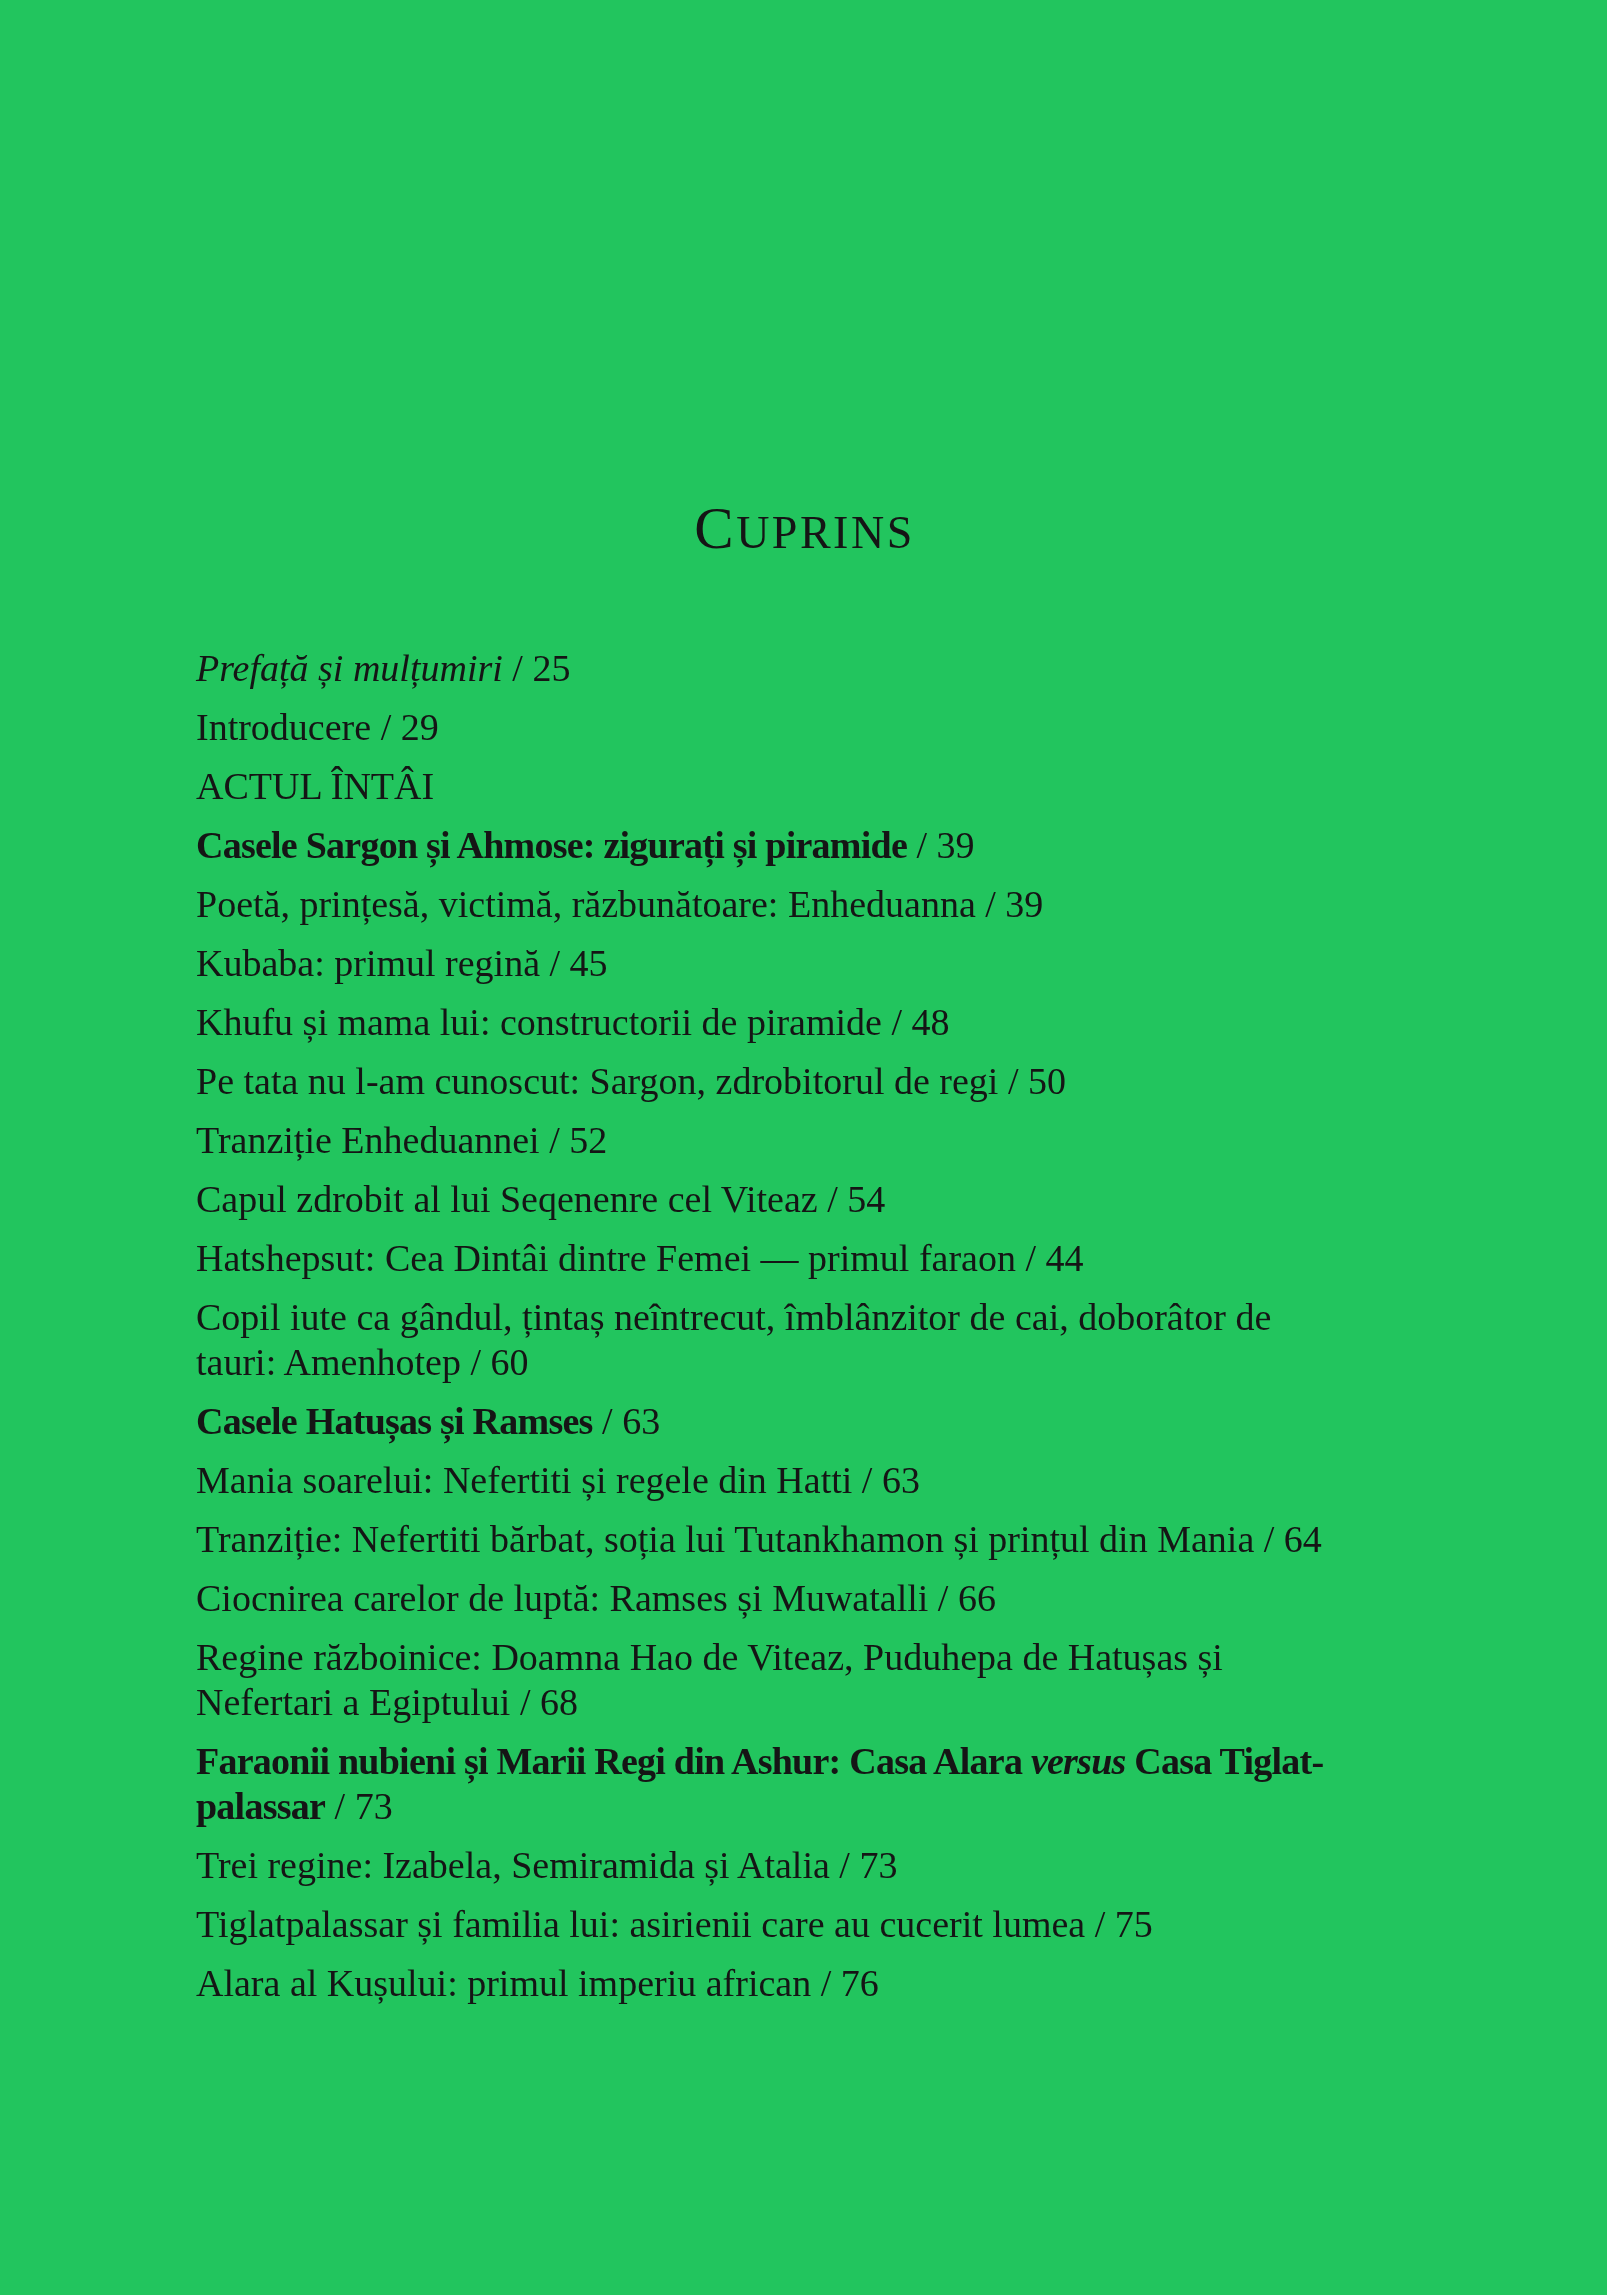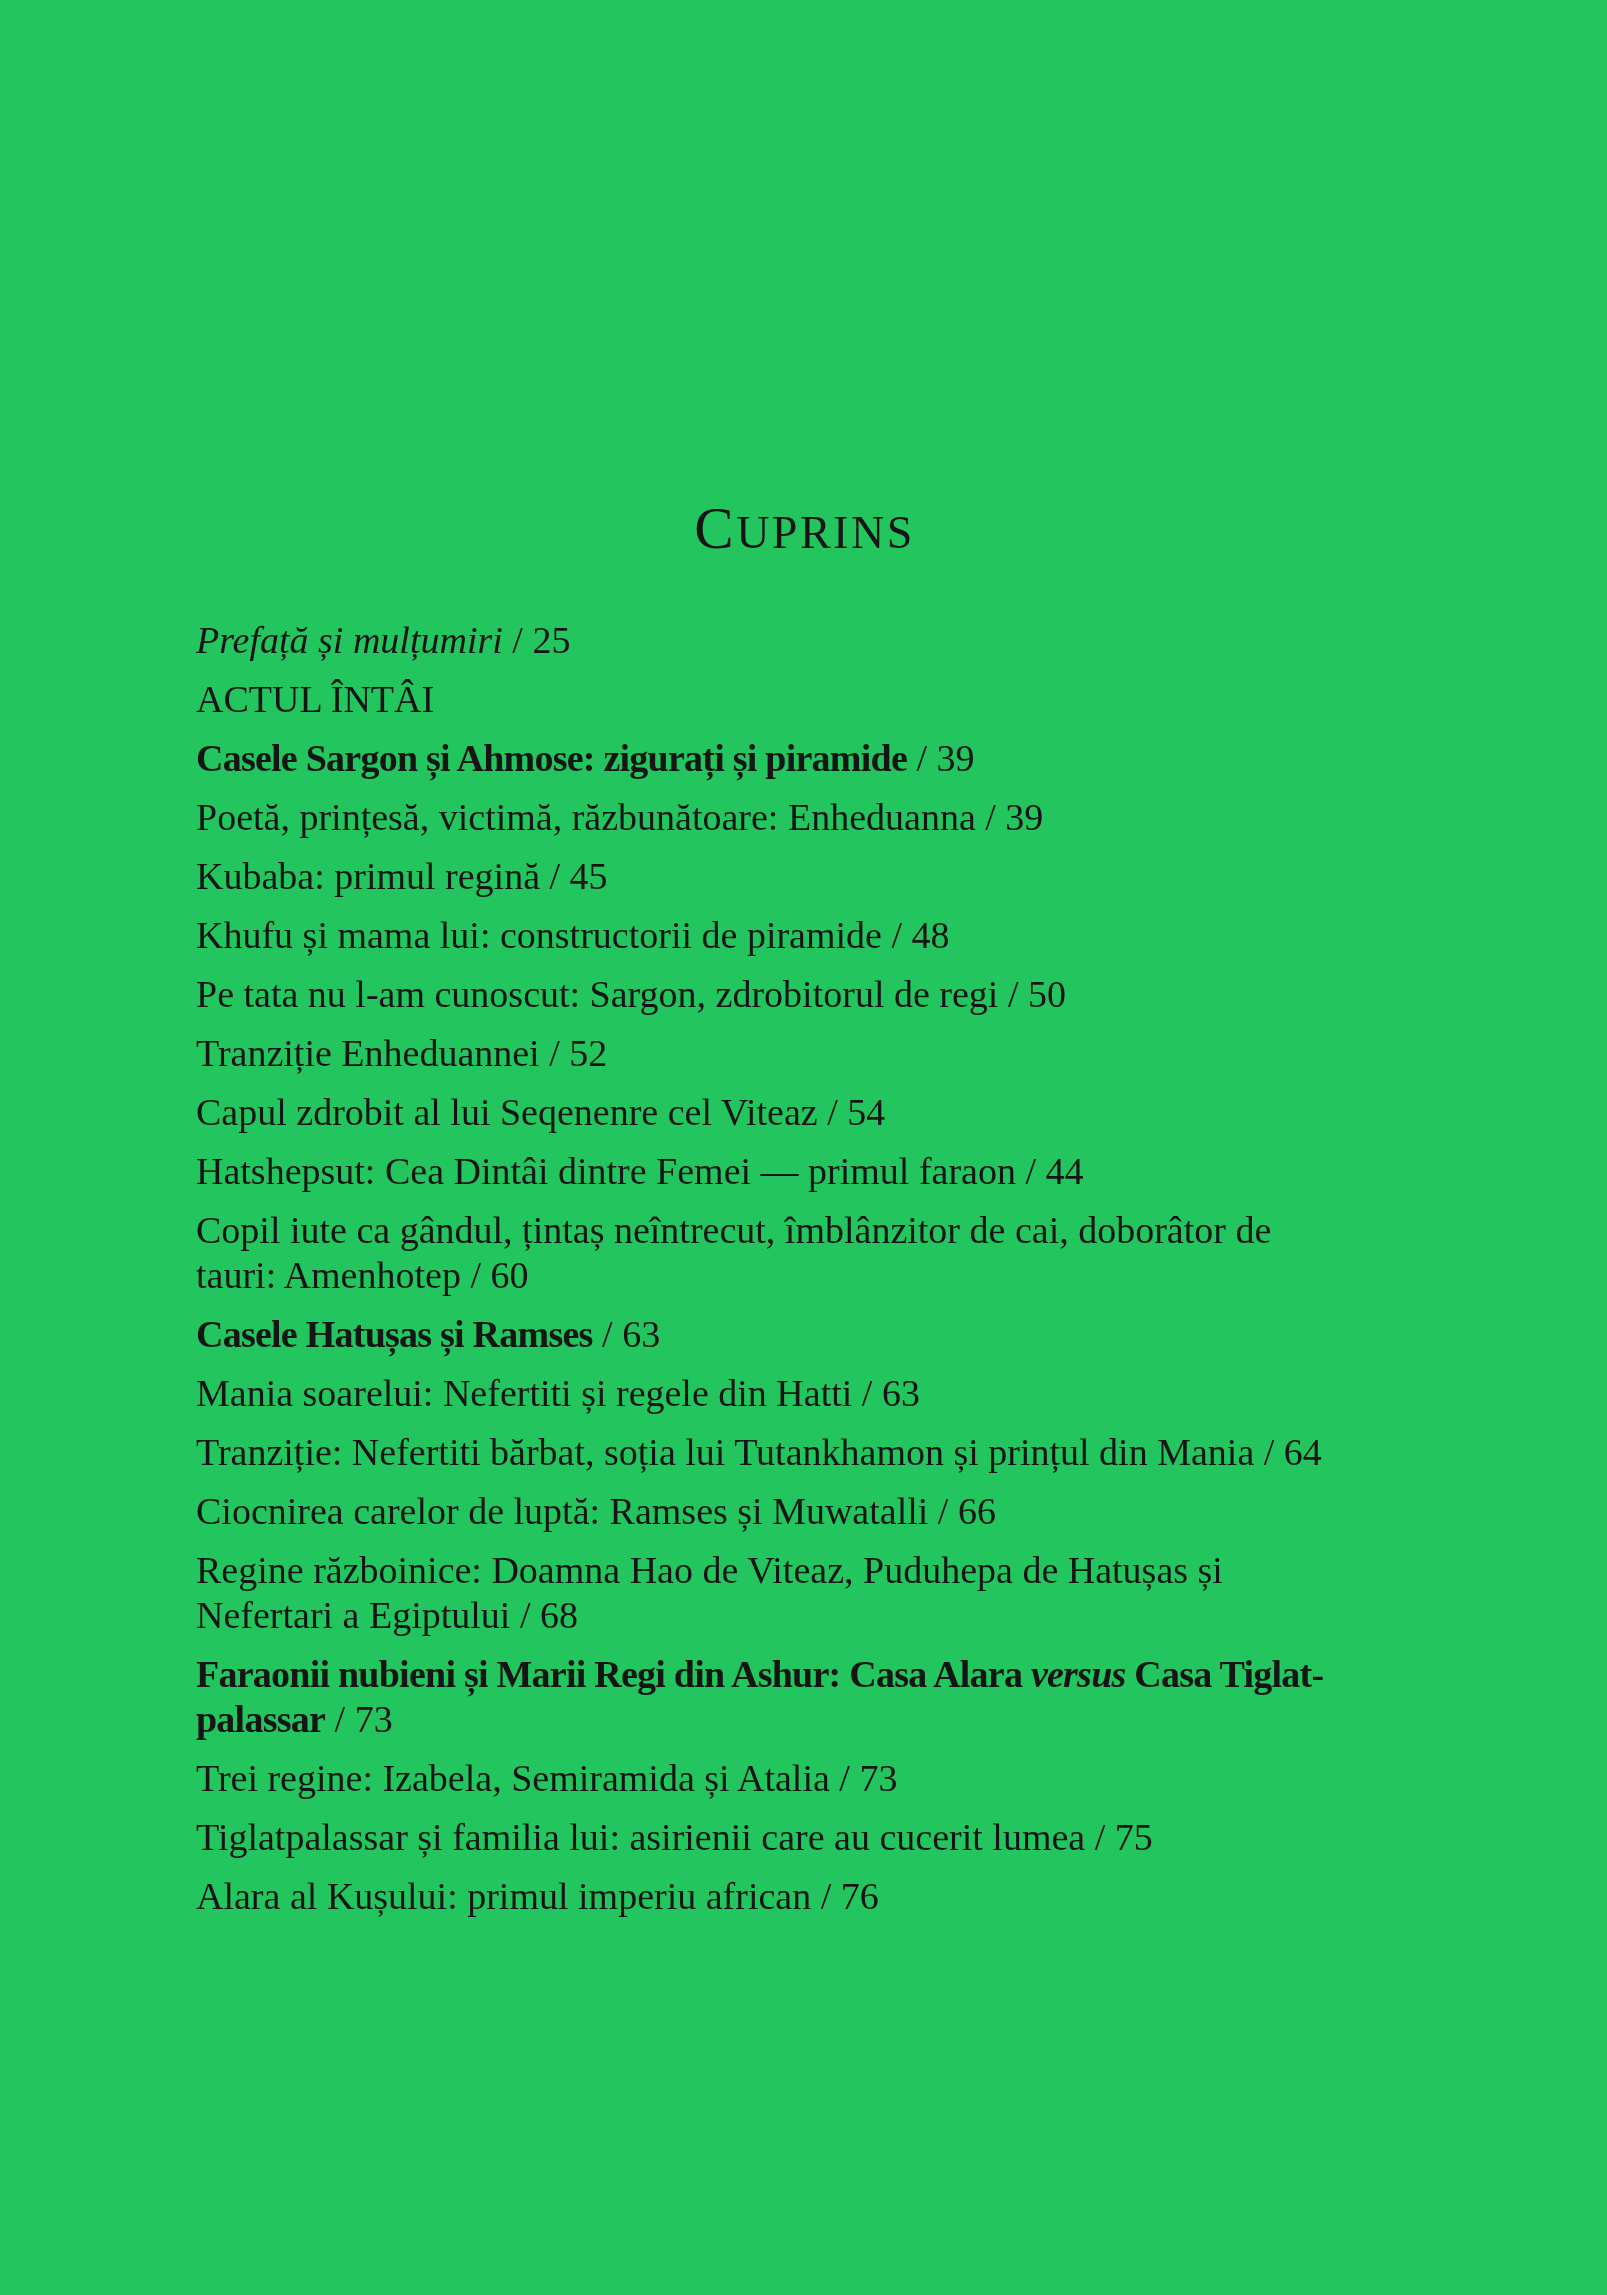--- a/index.html
+++ b/index.html
@@ -24,21 +24,21 @@
     font-weight: normal;
     font-size: 59px;
     line-height: 59px;
     text-align: center;
     letter-spacing: 2.5px;
     white-space: nowrap;
   }
   .title-cap  { font-size: 59px; }
   .title-rest { font-size: 46px; }
 
-  .entries { margin-top: 56px; }
+  .entries { margin-top: 84px; }
 
   p.entry {
     margin: 0 0 14px 0;
     font-size: 38px;
     line-height: 45px;
     white-space: nowrap; 
   }
   .level-0 { margin-left: 0; }
   .level-1 { margin-left: 47px; }
   .level-2 { margin-left: 101px; }
@@ -60,20 +60,21 @@
   .sp-large  { margin-bottom: 45px; }
   .sp-medium { margin-bottom: 21.5px; }
 </style>
 </head>
 <body>
 
 <div class="page">
   <h1 class="title"><span class="title-cap">C</span><span class="title-rest">UPRINS</span></h1>
   <div class="entries">
       <p class="entry level-0 style-italic sp-large"><span><span>Prefață și mulțumiri</span></span><span class="sep"> / </span><span class="pagenum">25</span></p>
+      <p class="entry level-0 style-regular sp-large"><span><span>Introducere</span></span><span class="sep"> / </span><span class="pagenum">29</span></p>
       <p class="entry level-0 style-caps sp-medium"><span><span>ACTUL ÎNTÂI</span></span></p>
       <p class="entry level-1 style-bold"><span><span>Casele Sargon și Ahmose: zigurați și piramide</span></span><span class="sep"> / </span><span class="pagenum">39</span></p>
       <p class="entry level-2 style-regular"><span><span>Poetă, prințesă, victimă, răzbunătoare: Enheduanna</span></span><span class="sep"> / </span><span class="pagenum">39</span></p>
       <p class="entry level-2 style-regular"><span><span>Kubaba: primul regină</span></span><span class="sep"> / </span><span class="pagenum">45</span></p>
       <p class="entry level-2 style-regular"><span><span>Khufu și mama lui: constructorii de piramide</span></span><span class="sep"> / </span><span class="pagenum">48</span></p>
       <p class="entry level-2 style-regular"><span><span>Pe tata nu l-am cunoscut: Sargon, zdrobitorul de regi</span></span><span class="sep"> / </span><span class="pagenum">50</span></p>
       <p class="entry level-2 style-regular"><span><span>Tranziție Enheduannei</span></span><span class="sep"> / </span><span class="pagenum">52</span></p>
       <p class="entry level-2 style-regular"><span><span>Capul zdrobit al lui Seqenenre cel Viteaz</span></span><span class="sep"> / </span><span class="pagenum">54</span></p>
       <p class="entry level-2 style-regular"><span><span>Hatshepsut: Cea Dintâi dintre Femei — primul faraon</span></span><span class="sep"> / </span><span class="pagenum">44</span></p>
       <p class="entry level-2 style-regular"><span><span>Copil iute ca gândul, țintaș neîntrecut, îmblânzitor de cai, doborâtor de</span><br><span>tauri: Amenhotep</span></span><span class="sep"> / </span><span class="pagenum">60</span></p>

